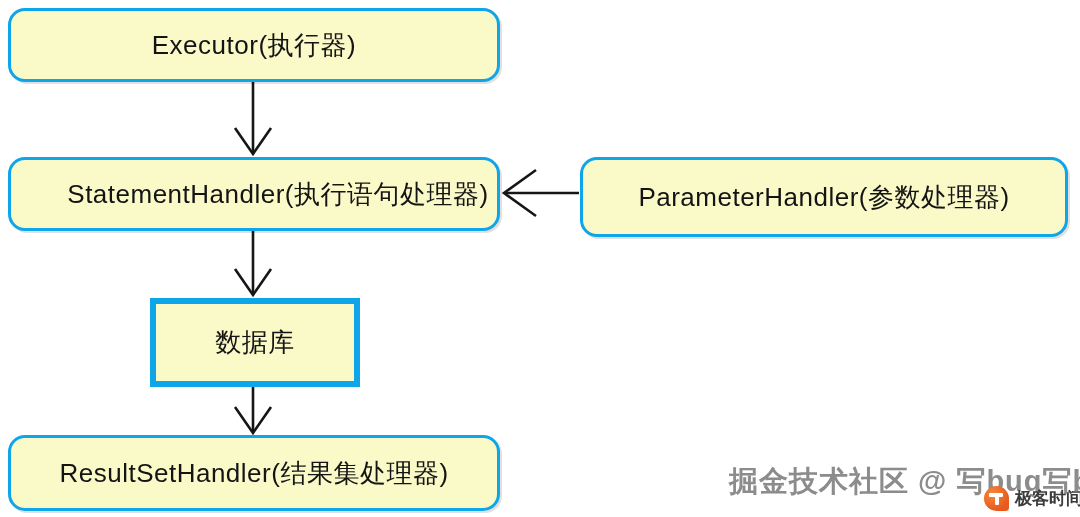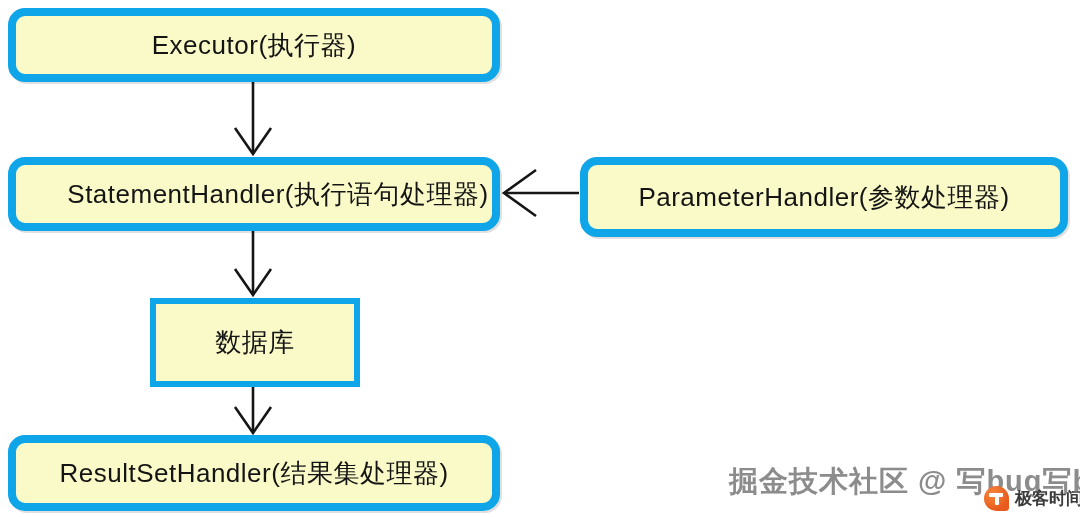--- a/index.html
+++ b/index.html
@@ -27,21 +27,21 @@
     fill: none;
   }
   .node {
     position: absolute;
     box-sizing: border-box;
     display: flex;
     align-items: center;
     justify-content: center;
     text-align: center;
     background: #fafac8;
-    border: 8px solid #0ea5e9;
+    border: 3px solid #0ea5e9;
     border-radius: 17px;
     color: #141414;
     font-size: 26px;
     letter-spacing: 0.5px;
     box-shadow: 2px 2px 0 rgba(0,0,0,0.12);
   }
   .node.square {
     border-radius: 0;
     border-width: 6px;
     box-shadow: none;

